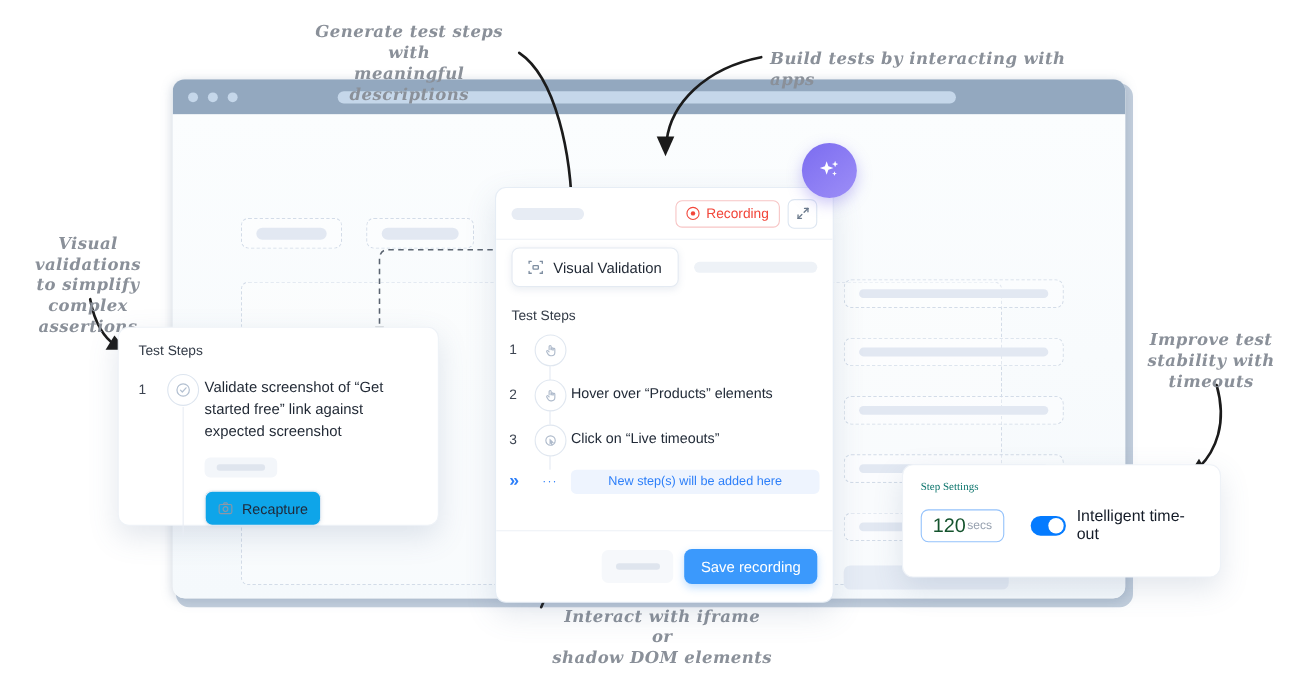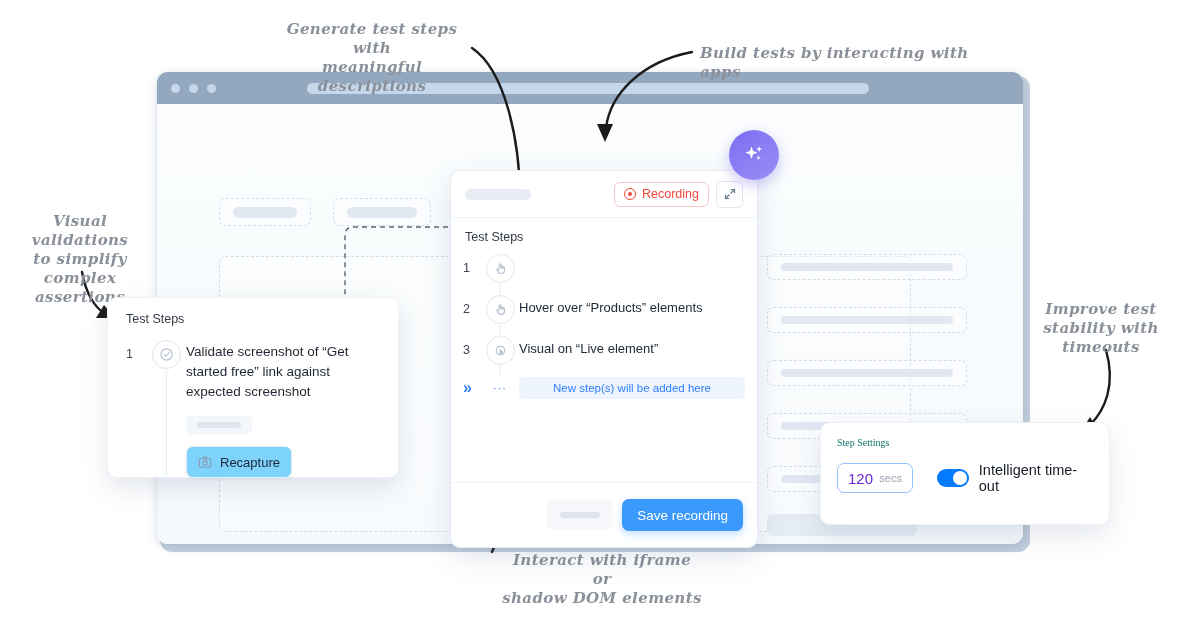--- a/index.html
+++ b/index.html
@@ -151,38 +151,38 @@
   .vv-step .n{width:20px;font-size:12.5px;color:#3d4552;line-height:28px;}
   .vv-step .ic-wrap{width:40px;display:flex;justify-content:center;position:relative;}
   .vv-step .ic{width:27px;height:27px;border-radius:50%;border:1px solid #dde5ef;background:#fff;display:flex;align-items:center;justify-content:center;}
   .vv-step .vline{position:absolute;left:50%;top:30px;width:1px;height:118px;background:#e8edf4;}
   .vv-step .body{flex:1;padding-top:2px;}
   .vv-step .body .t{font-size:13.5px;color:#1f2733;line-height:20px;}
   .vv-skel2{width:66px;height:18px;border-radius:5px;background:#f3f6fa;margin-top:14px;display:flex;align-items:center;justify-content:center;}
   .vv-skel2 .b{width:44px;height:6px;border-radius:4px;background:#dfe5ee;}
   .recapture{
     margin-top:12px;display:inline-flex;align-items:center;gap:8px;
-    height:30px;padding:0 11px;border:1px solid #e6ecf3;border-radius:7px;background:#7dd3fc;
+    height:30px;padding:0 11px;border:1px solid #e6ecf3;border-radius:7px;background:#0ea5e9;
     font-size:13px;color:#20293a;box-shadow:0 1px 3px rgba(100,125,160,.1);
   }
 
   
   .ss-card{
     position:absolute;left:820px;top:422px;width:290px;height:103px;
     background:#fff;border-radius:10px;border:1px solid #eef2f7;
     box-shadow:0 10px 26px rgba(90,115,150,.17);
     padding:14px 16px;box-sizing:border-box;
   }
   .ss-card .title{font-size:10px;color:#0f766e;font-family:Liberation Serif, serif;}
   .ss-row{display:flex;align-items:center;margin-top:14px;}
   .secs-input{
     width:78px;height:30px;border:1px solid #94c2fb;border-radius:7px;
     display:flex;align-items:center;justify-content:space-between;padding:0 10px;box-sizing:border-box;
   }
-  .secs-input .v{font-size:15px;color:#6d28d9;}
+  .secs-input .v{font-size:18px;color:#14532d;}
   .secs-input .u{font-size:11px;color:#98a2b0;}
   .toggle{width:33px;height:18px;border-radius:10px;background:#047bff;margin-left:24px;position:relative;}
   .toggle .knob{position:absolute;right:2px;top:2px;width:14px;height:14px;border-radius:50%;background:#fff;}
   .ss-label{margin-left:10px;font-size:14.5px;color:#151c28;}
 </style>
 </head>
 <body>
 
 <div class="stage">
 
@@ -274,20 +274,33 @@
             <path d="M10.5 1.5 L7.4 1.5"></path>
             <path d="M10.5 1.5 L10.5 4.6"></path>
           <path d="M1.5 10.5 L5 7"></path>
             <path d="M1.5 10.5 L4.6 10.5"></path>
             <path d="M1.5 10.5 L1.5 7.4"></path>
         </svg>
       </div>
     </div>
     <div class="hr"></div>
 
+    <div class="vv-row">
+      <div class="vv-btn">
+        <svg width="14" height="14" viewBox="0 0 14 14" fill="none" stroke="#7d8da0" stroke-width="1.2" stroke-linecap="round">
+          <path d="M1 3.3 V1.6 H3"></path>
+            <path d="M11 1.6 H13 V3.3"></path>
+          <path d="M13 10.7 V12.4 H11"></path>
+            <path d="M3 12.4 H1 V10.7"></path>
+          <rect x="4.6" y="5.4" width="4.8" height="3.2" rx="0.6"></rect>
+        </svg>
+        <span>Visual Validation</span>
+      </div>
+      <span class="vv-skel"></span>
+    </div>
 
     <div class="steps-title">Test Steps</div>
 
     <div class="steps">
 
       <div class="step">
         <div class="step-num">1</div>
         <div class="step-ico-wrap">
           <div class="step-ico">
             <svg width="13" height="13" viewBox="0 0 14 14" fill="none" stroke="#aebacb" stroke-width="1.1" stroke-linecap="round" stroke-linejoin="round">
@@ -322,21 +335,21 @@
         <div class="step-ico-wrap">
           <div class="step-ico">
             <svg width="13" height="13" viewBox="0 0 14 14" fill="none" stroke="#aebacb" stroke-width="1.1" stroke-linecap="round" stroke-linejoin="round">
               <circle cx="7" cy="7" r="4.6"></circle>
               <path d="M6 5 L10.4 9.2 L8.4 9.4 L9.3 11.3 L8.1 11.8 L7.2 10 L6 11.2 Z" fill="#aebacb" stroke="none"></path>
             </svg>
           </div>
           <div class="connector" style="height:13px;"></div>
         </div>
         <div class="step-txt">
-          <div class="step-main">Visual on “Live element”</div>
+          <div class="step-main">Click on “Live timeouts”</div>
         </div>
       </div>
     </div>
 
     <div class="newstep-row">
       <span class="chev">»</span>
       <span class="dots">···</span>
       <span class="newstep">New step(s) will be added here</span>
     </div>
 

